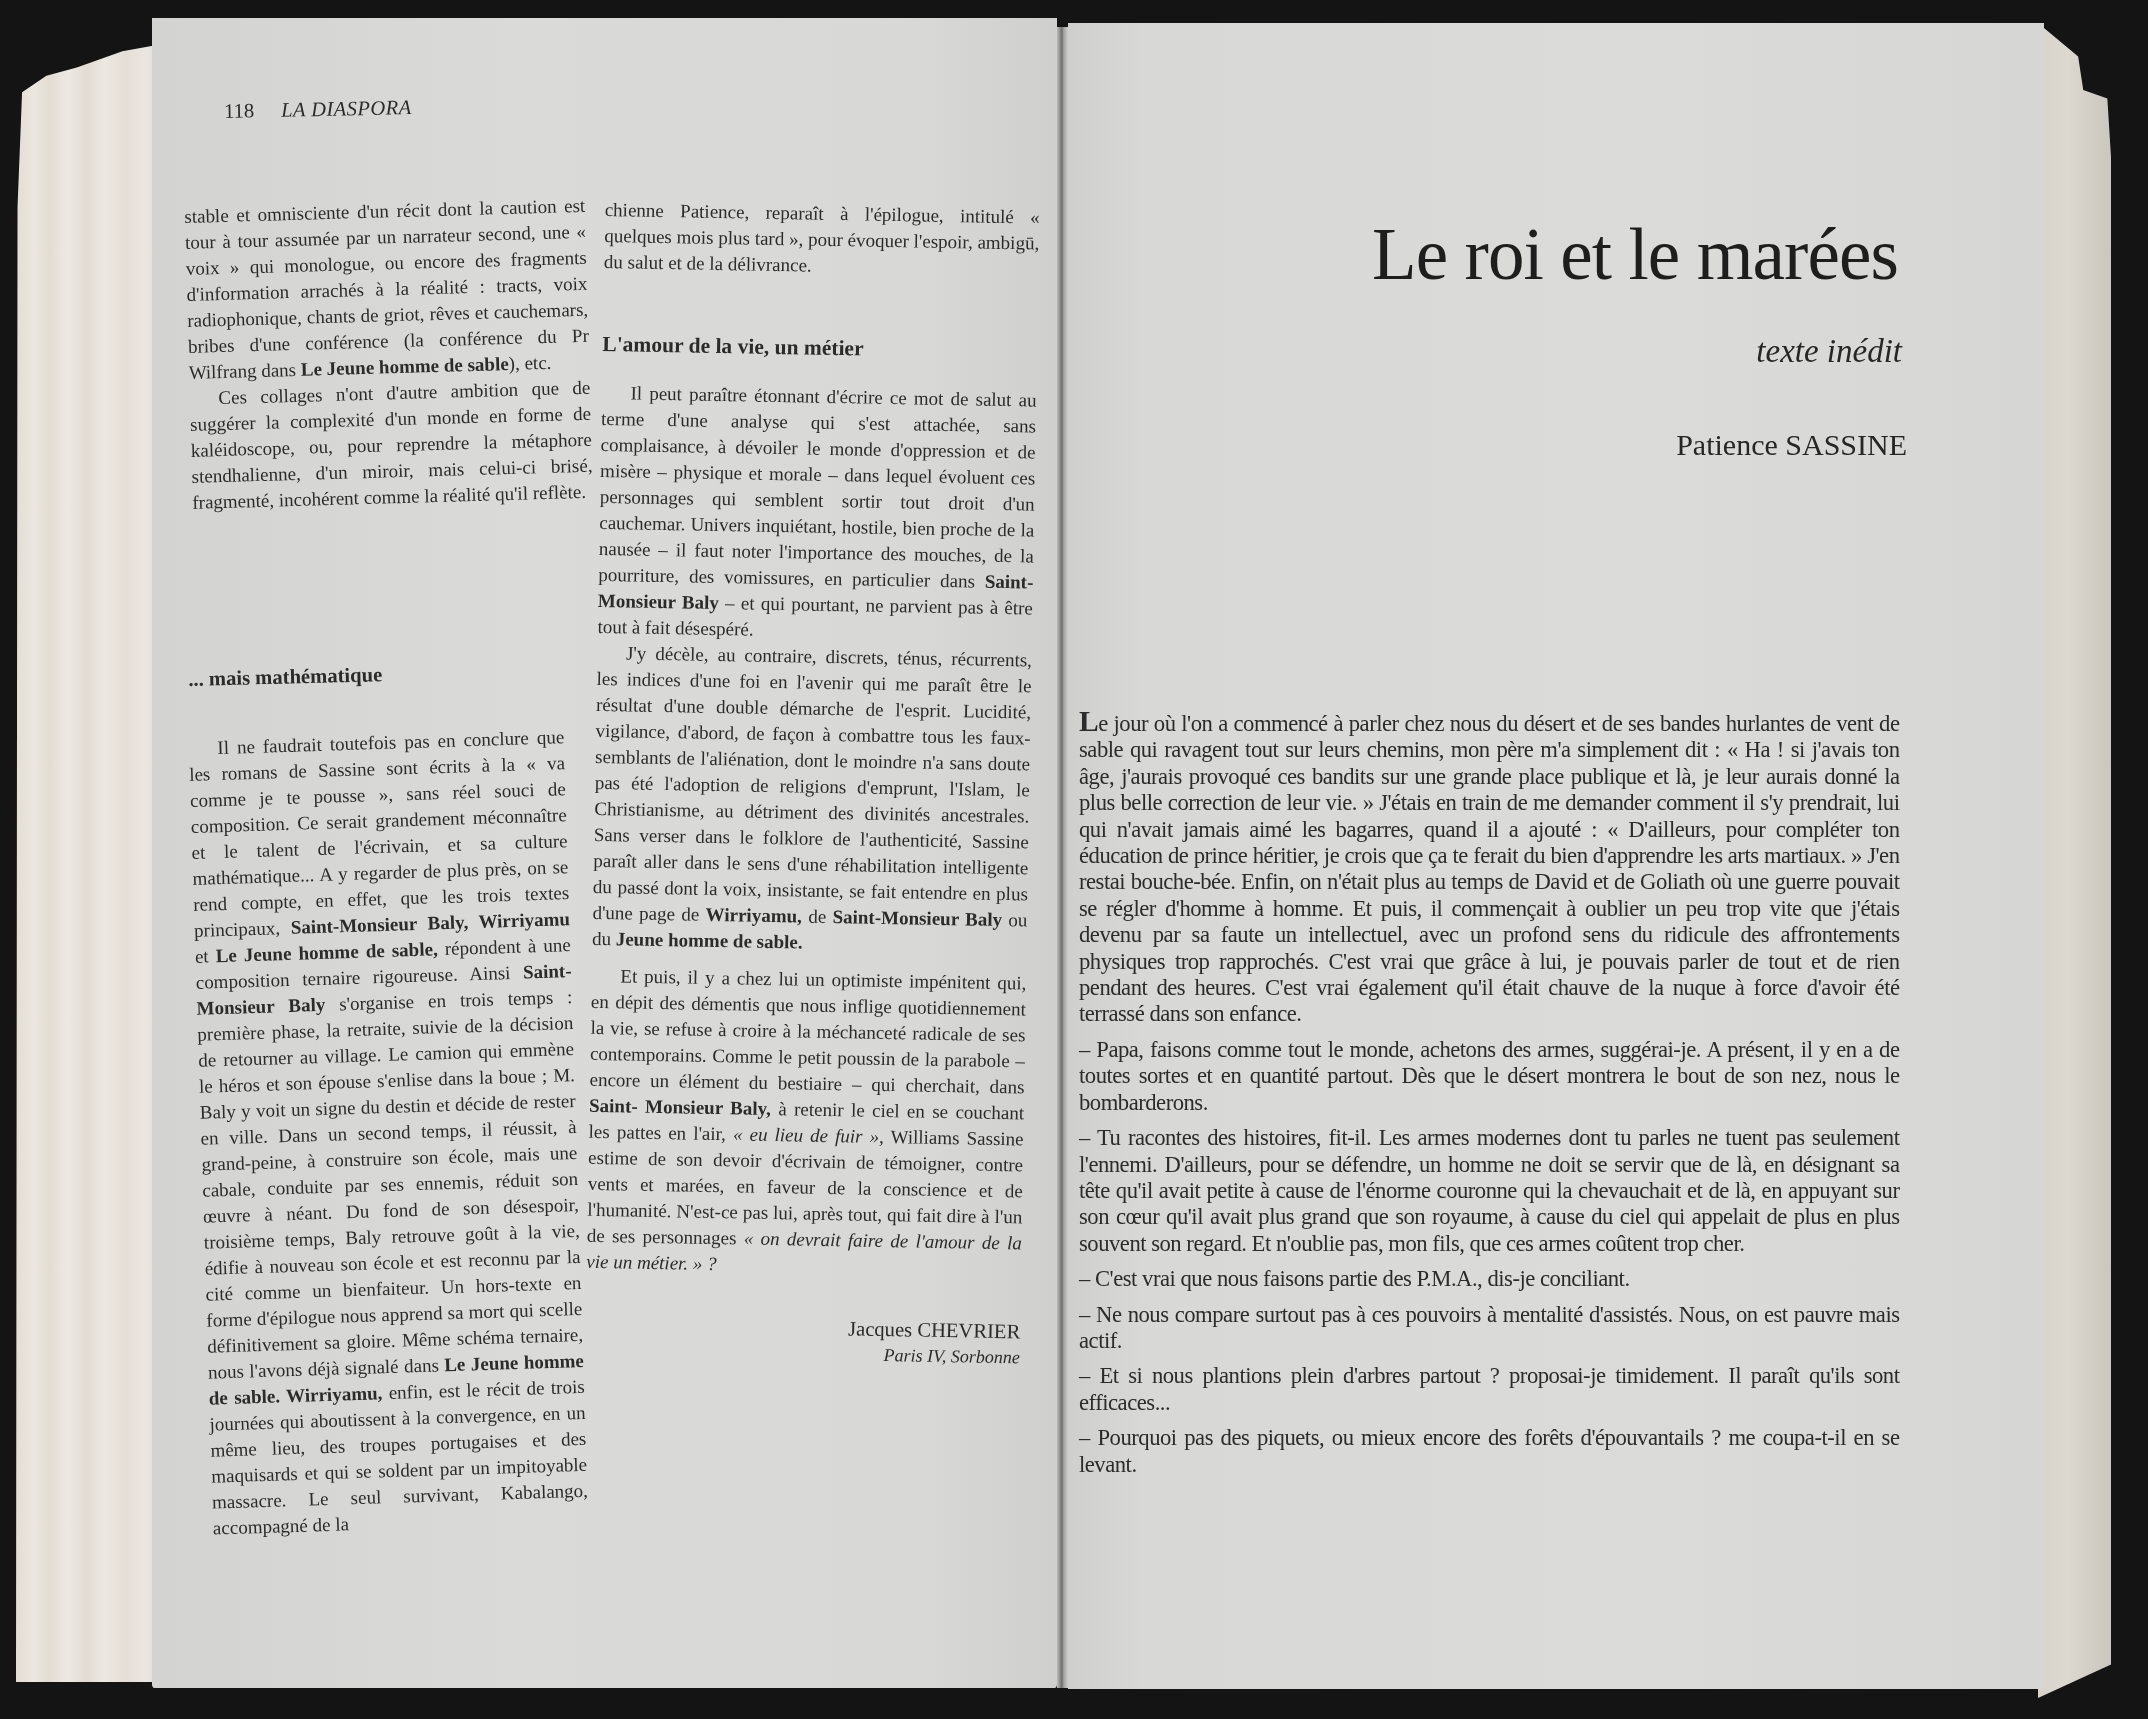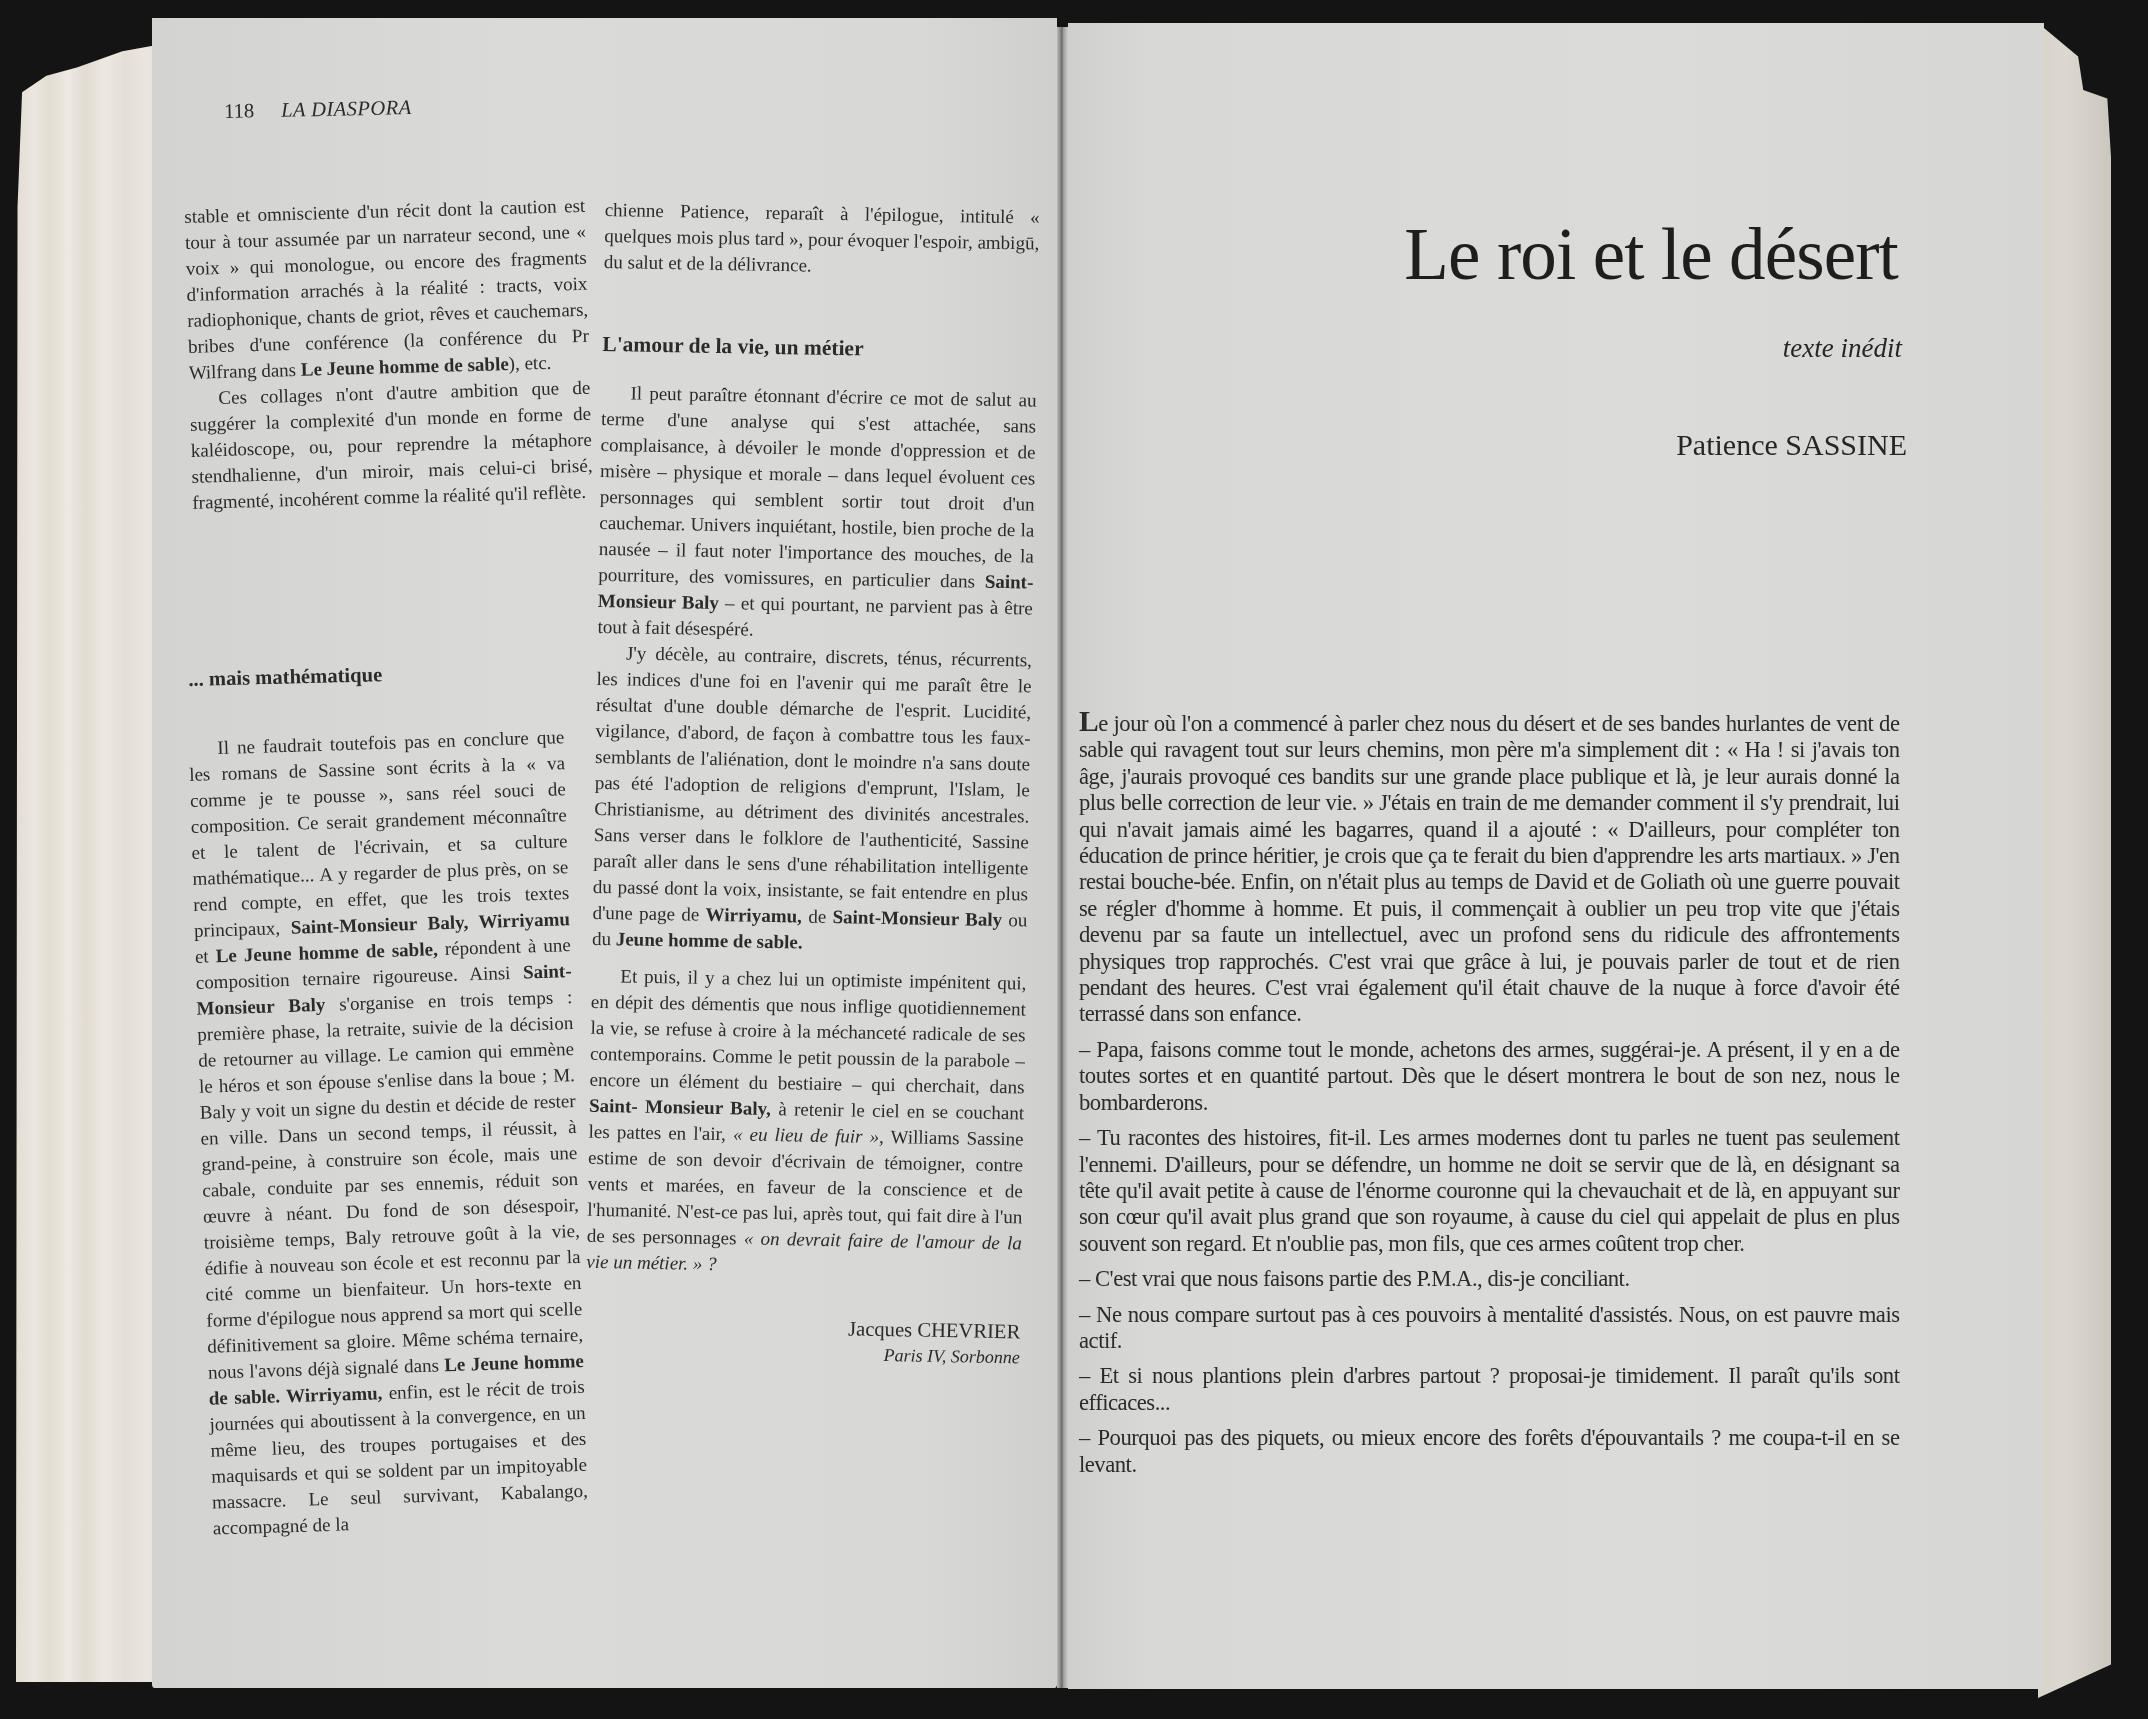--- a/index.html
+++ b/index.html
@@ -67,21 +67,21 @@
   .sig-aff { text-align: right; font-style: italic; font-size: 18px; }
 
   
   .story-title {
     position: absolute; right: 251px; top: 213px;
     font-size: 73px; letter-spacing: -0.9px; color: #1e1e1e;
     text-align: right; white-space: nowrap;
   }
   .story-sub {
     position: absolute; right: 247px; top: 333px;
-    font-size: 27px; font-style: italic; color: #262626;
+    font-size: 33px; font-style: italic; color: #262626;
   }
   .story-author {
     position: absolute; right: 242px; top: 428px;
     font-size: 30px; color: #262626;
   }
   .story-body {
     position: absolute; left: 1079px; top: 708px; width: 833px;
     font-size: 23px; line-height: 26.4px; text-align: justify;
     font-stretch: condensed; letter-spacing: -0.5px;
     transform: scaleX(0.985); transform-origin: left top;
@@ -118,21 +118,21 @@
 <div class="col col-b">
   <p>chienne Patience, reparaît à l'épilogue, intitulé « quelques mois plus tard », pour évoquer l'espoir, ambigū, du salut et de la délivrance.</p>
   <div class="sec-head">L'amour de la vie, un métier</div>
   <p class="ind"><span>Il peut paraître étonnant d'écrire ce mot de salut au terme d'une analyse qui s'est attachée, sans complaisance, à dévoiler le monde d'oppression et de misère – physique et morale – dans lequel évoluent ces personnages qui semblent sortir tout droit d'un cauchemar. Univers inquiétant, hostile, bien proche de la nausée – il faut noter l'importance des mouches, de la pourriture, des vomissures, en particulier dans </span><b>Saint-Monsieur Baly</b><span> – et qui pourtant, ne parvient pas à être tout à fait désespéré.</span></p>
   <p class="ind"><span>J'y décèle, au contraire, discrets, ténus, récurrents, les indices d'une foi en l'avenir qui me paraît être le résultat d'une double démarche de l'esprit. Lucidité, vigilance, d'abord, de façon à combattre tous les faux-semblants de l'aliénation, dont le moindre n'a sans doute pas été l'adoption de religions d'emprunt, l'Islam, le Christianisme, au détriment des divinités ancestrales. Sans verser dans le folklore de l'authenticité, Sassine paraît aller dans le sens d'une réhabilitation intelligente du passé dont la voix, insistante, se fait entendre en plus d'une page de </span><b>Wirriyamu,</b><span> de </span><b>Saint-Monsieur Baly</b><span> ou du </span><b>Jeune homme de sable.</b></p>
   <p class="ind" style="margin-top:10.7px"><span>Et puis, il y a chez lui un optimiste impénitent qui, en dépit des démentis que nous inflige quotidiennement la vie, se refuse à croire à la méchanceté radicale de ses contemporains. Comme le petit poussin de la parabole – encore un élément du bestiaire – qui cherchait, dans </span><b>Saint- Monsieur Baly,</b><span> à retenir le ciel en se couchant les pattes en l'air, </span><i>« eu lieu de fuir »,</i><span> Williams Sassine estime de son devoir d'écrivain de témoigner, contre vents et marées, en faveur de la conscience et de l'humanité. N'est-ce pas lui, après tout, qui fait dire à l'un de ses personnages </span><i>« on devrait faire de l'amour de la vie un métier. » ?</i></p>
   <div class="sig">Jacques CHEVRIER</div>
   <div class="sig-aff">Paris IV, Sorbonne</div>
 </div>
 
-<div class="story-title">Le roi et le désert</div>
+<div class="story-title">Le roi et le marées</div>
 <div class="story-sub">texte inédit</div>
 <div class="story-author">Patience SASSINE</div>
 
 <div class="story-body">
   <p><span class="dropcap">L</span><span>e jour où l'on a commencé à parler chez nous du désert et de ses bandes hurlantes de vent de sable qui ravagent tout sur leurs chemins, mon père m'a simplement dit : « Ha ! si j'avais ton âge, j'aurais provoqué ces bandits sur une grande place publique et là, je leur aurais donné la plus belle correction de leur vie. » J'étais en train de me demander comment il s'y prendrait, lui qui n'avait jamais aimé les bagarres, quand il a ajouté : « D'ailleurs, pour compléter ton éducation de prince héritier, je crois que ça te ferait du bien d'apprendre les arts martiaux. » J'en restai bouche-bée. Enfin, on n'était plus au temps de David et de Goliath où une guerre pouvait se régler d'homme à homme. Et puis, il commençait à oublier un peu trop vite que j'étais devenu par sa faute un intellectuel, avec un profond sens du ridicule des affrontements physiques trop rapprochés. C'est vrai que grâce à lui, je pouvais parler de tout et de rien pendant des heures. C'est vrai également qu'il était chauve de la nuque à force d'avoir été terrassé dans son enfance.</span></p>
   <p>– Papa, faisons comme tout le monde, achetons des armes, suggérai-je. A présent, il y en a de toutes sortes et en quantité partout. Dès que le désert montrera le bout de son nez, nous le bombarderons.</p>
   <p>– Tu racontes des histoires, fit-il. Les armes modernes dont tu parles ne tuent pas seulement l'ennemi. D'ailleurs, pour se défendre, un homme ne doit se servir que de là, en désignant sa tête qu'il avait petite à cause de l'énorme couronne qui la chevauchait et de là, en appuyant sur son cœur qu'il avait plus grand que son royaume, à cause du ciel qui appelait de plus en plus souvent son regard. Et n'oublie pas, mon fils, que ces armes coûtent trop cher.</p>
   <p>– C'est vrai que nous faisons partie des P.M.A., dis-je conciliant.</p>
   <p>– Ne nous compare surtout pas à ces pouvoirs à mentalité d'assistés. Nous, on est pauvre mais actif.</p>
   <p>– Et si nous plantions plein d'arbres partout ? proposai-je timidement. Il paraît qu'ils sont efficaces...</p>

